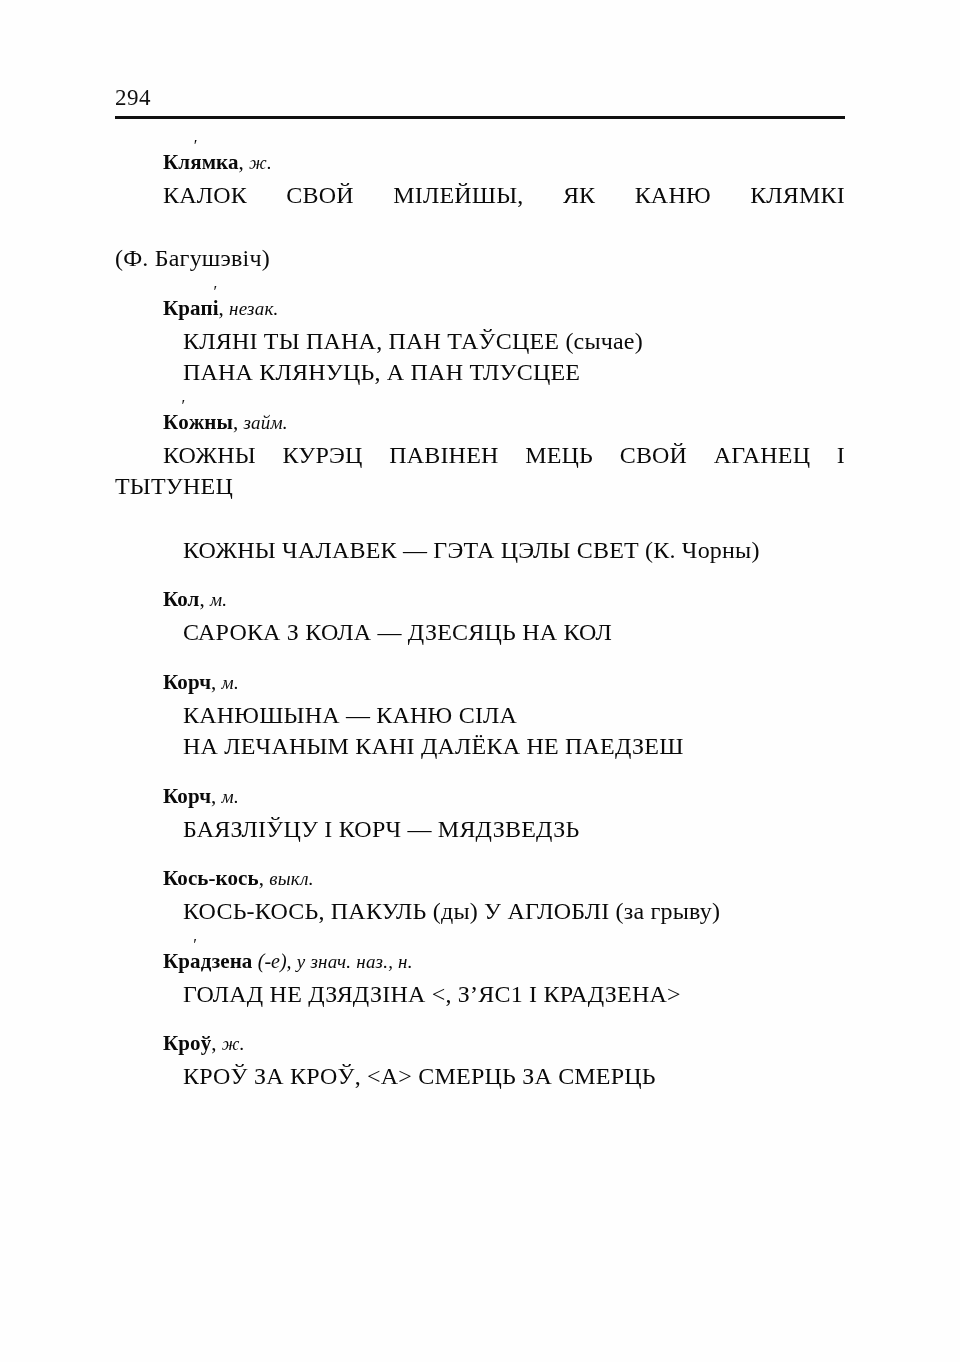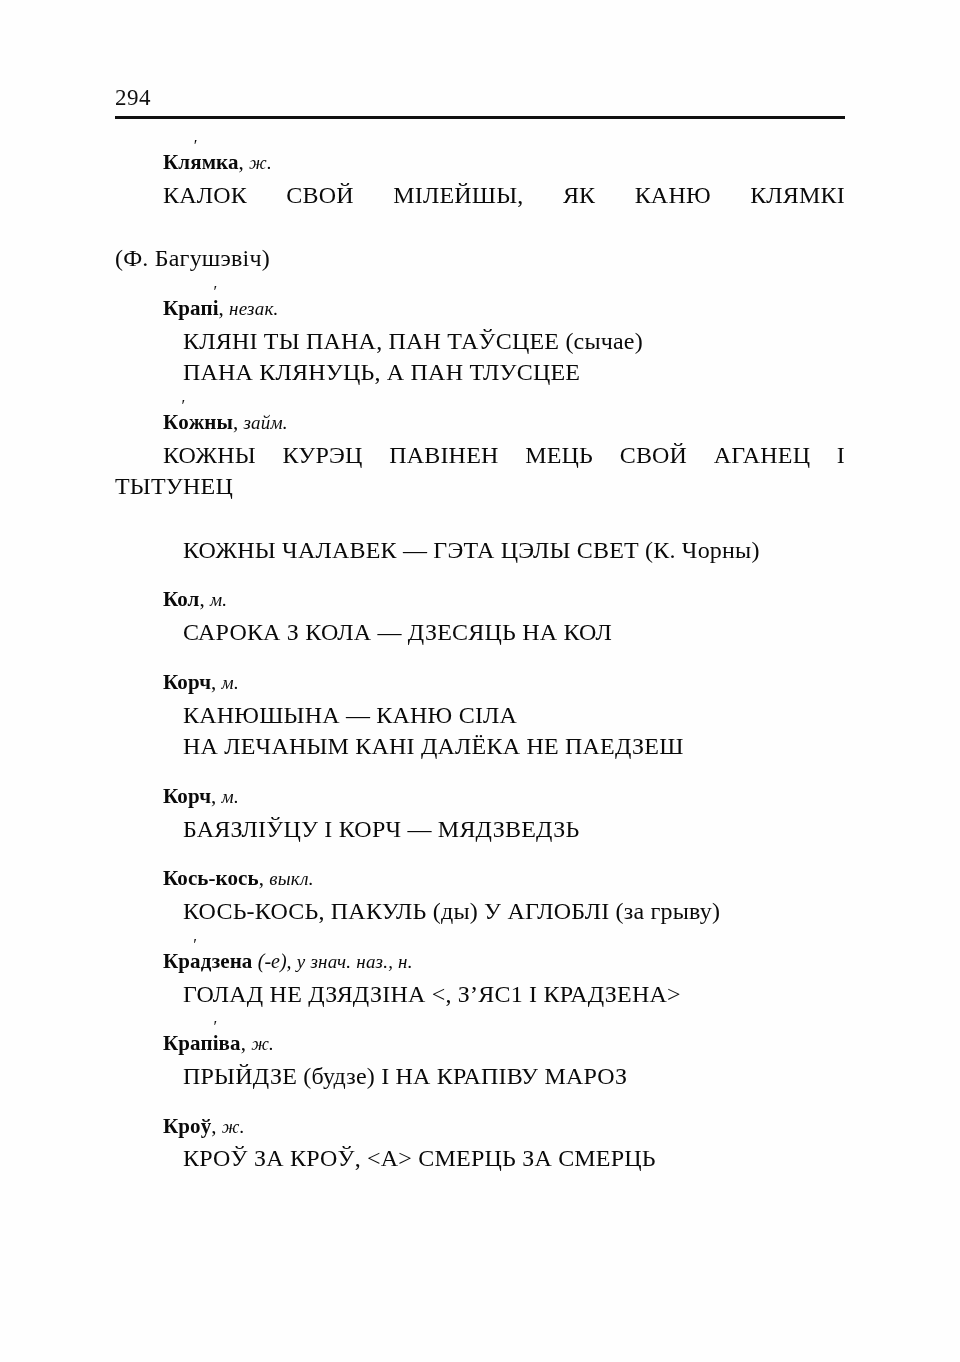--- a/index.html
+++ b/index.html
@@ -161,22 +161,18 @@
       </div>
       <div class="entry">
         <div class="headline"><span class="headword"><span>Кось-кось</span></span><span>, </span><span class="gram">выкл.</span></div>
         <div class="quote">КОСЬ-КОСЬ, ПАКУЛЬ (ды) У АГЛОБЛІ (за грыву)</div>
       </div>
       <div class="entry">
         <div class="headline"><span class="headword"><span>Кр</span><span class="acc">а</span><span>дзена</span></span><span> </span><span class="infl">(-е),</span> <span class="gram">у знач. наз., н.</span></div>
         <div class="quote">ГОЛАД НЕ ДЗЯДЗІНА &lt;, З’ЯС1 І КРАДЗЕНА&gt;</div>
       </div>
       <div class="entry">
-        <div class="headline"><span class="headword"><span>Крап</span><span class="acc">і</span><span>ва</span></span><span>, </span><span class="gram">ж.</span></div>
-        <div class="quote">ПРЫЙДЗЕ (будзе) І НА КРАПІВУ МАРОЗ</div>
-      </div>
-      <div class="entry">
         <div class="headline"><span class="headword"><span>Кроў</span></span><span>, </span><span class="gram">ж.</span></div>
         <div class="quote">КРОЎ ЗА КРОЎ, &lt;А&gt; СМЕРЦЬ ЗА СМЕРЦЬ</div>
       </div>
     </div>
 
 </div>
 
 </body></html>

